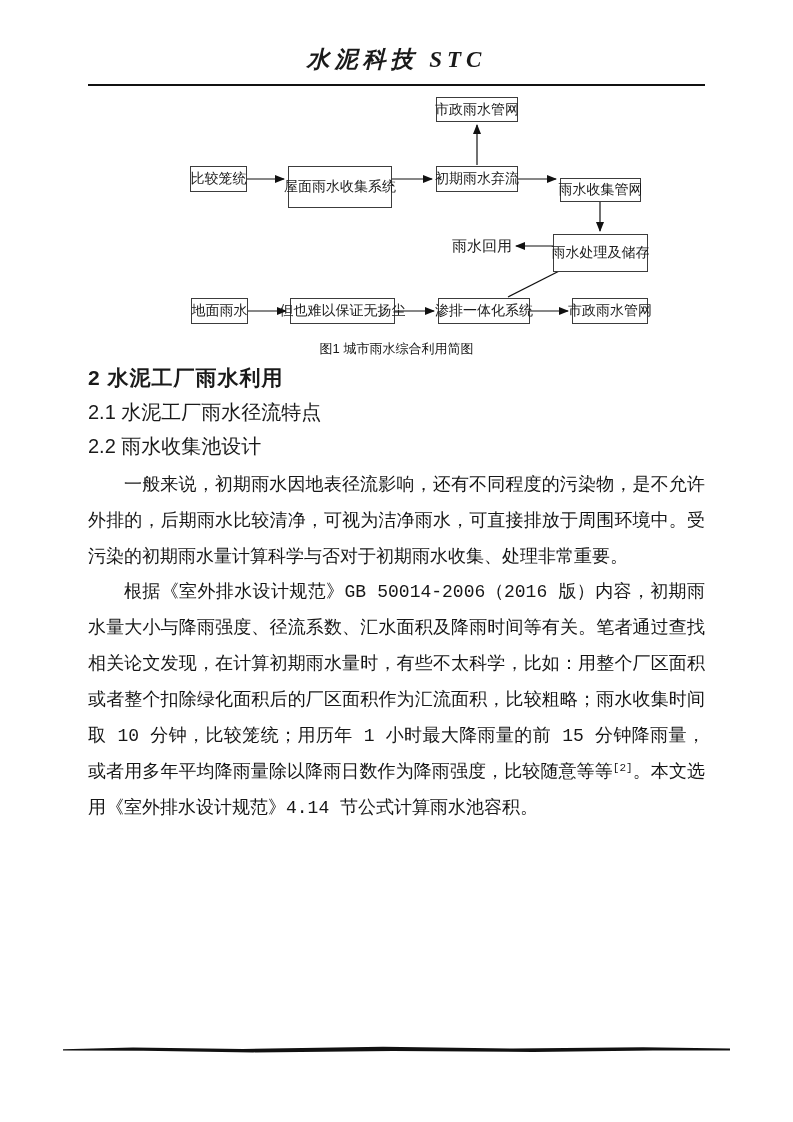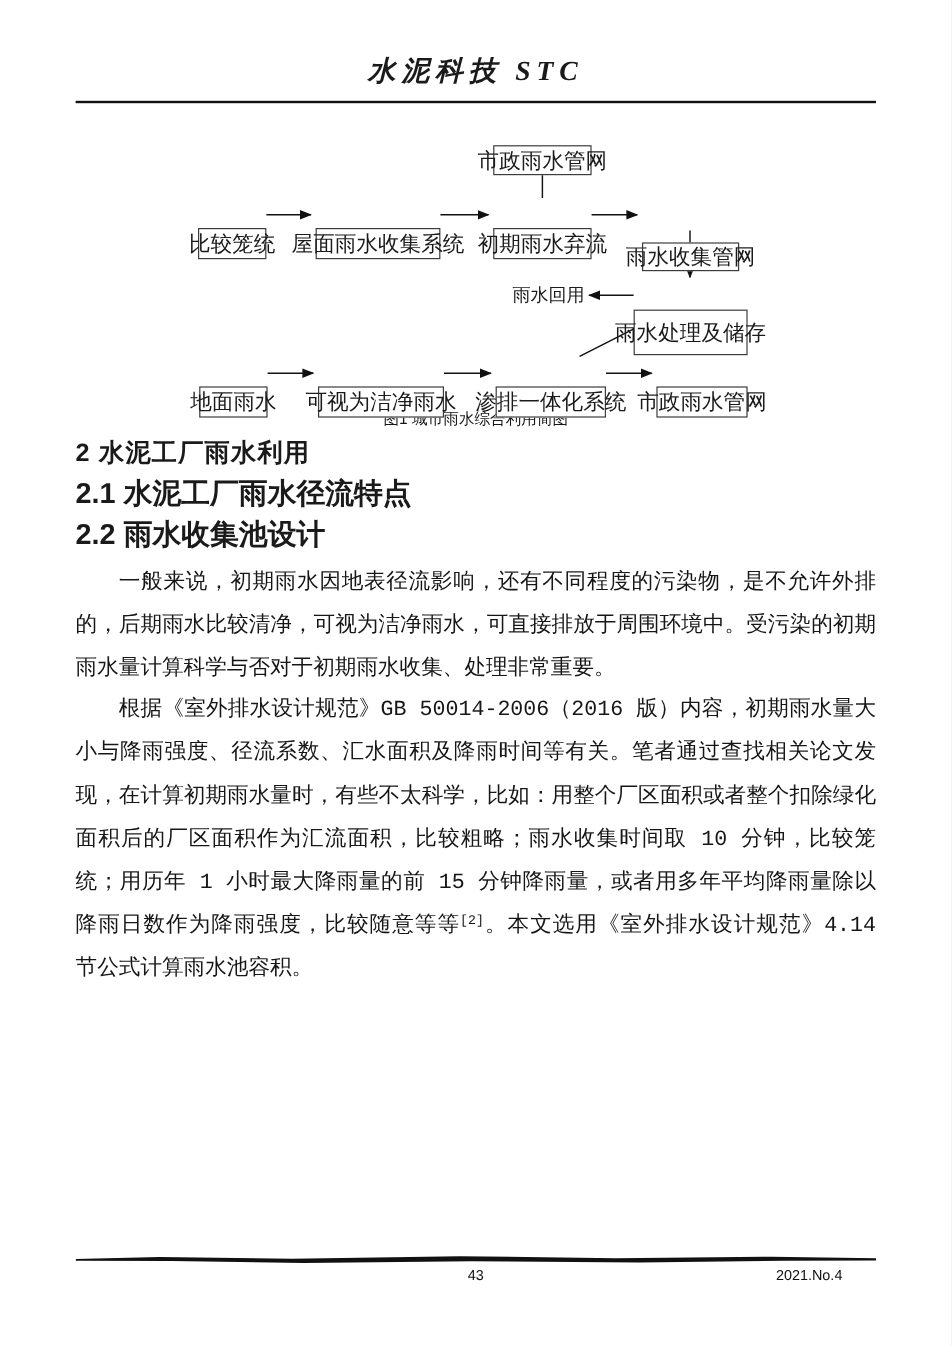--- a/index.html
+++ b/index.html
@@ -2,21 +2,21 @@
 <html><head>
 <meta charset="utf-8">
 <style>
   html,body { margin:0; padding:0; background:#e8e8e8; }
   .page {
     position:relative;
     width:793px; height:1122px;
     margin:0 auto;
     background:#ffffff;
     box-sizing:border-box;
-    padding:0 63px;
+    padding:0 88px;
     color:#1a1a1a;
     font-family:"Liberation Serif", serif;
     overflow:hidden;
   }
   
   .journal-title {
     margin-top:44px;
     text-align:center;
     font-size:23px;
     font-weight:bold;
@@ -28,24 +28,23 @@
 
   
   .figure { position:relative; height:246px; margin-top:8px; }
   .fc-arrows { position:absolute; left:0; top:0; width:667px; height:246px; }
   .fc-box {
     position:absolute;
     box-sizing:border-box;
     border:1px solid #3c3c3c;
     background:#fff;
     display:flex; align-items:center; justify-content:center;
-    font-size:18px; color:#1a1a1a;
+    font-size:14px; color:#1a1a1a;
     font-family:"Liberation Serif", serif;
     white-space:nowrap;
-    margin-top:24px;
   }
   .fc-label {
     position:absolute;
     font-size:15px; color:#1a1a1a;
     font-family:"Liberation Serif", serif;
     white-space:nowrap;
   }
   .fig-caption {
     text-align:center;
     font-size:13px; line-height:18px; height:18px;
@@ -55,21 +54,21 @@
 
   
   .h2 {
     margin:4px 0 0 0;
     font-size:21px; line-height:32px; font-weight:bold;
     font-family:"Liberation Sans", sans-serif;
     letter-spacing:1px;
   }
   .h3 {
     margin:4px 0 0 0;
-    font-size:24px; line-height:28px; font-weight:bold;
+    font-size:20px; line-height:28px; font-weight:normal;
     font-family:"Liberation Sans", sans-serif;
   }
   .h3.tight { margin-top:6px; }
   .body-text {
     margin:6px 0 0 0;
     font-size:18px; line-height:36px;
     text-align:justify; text-justify:inter-ideograph;
     text-indent:2em;
     color:#161616;
   }
@@ -115,27 +114,27 @@
         <line x1="465" y1="152" x2="428" y2="152" marker-end="url(#ah)"></line>
         <line x1="420" y1="203" x2="489" y2="168" marker-end="url(#ah)"></line>
         <line x1="160" y1="217" x2="198" y2="217" marker-end="url(#ah)"></line>
         <line x1="307" y1="217" x2="346" y2="217" marker-end="url(#ah)"></line>
         <line x1="442" y1="217" x2="480" y2="217" marker-end="url(#ah)"></line>
       </g>
     </svg>
 
     <div class="fc-box" style="left:348px;top:3px;width:82px;height:25px;">市政雨水管网</div>
     <div class="fc-box" style="left:102px;top:72px;width:57px;height:26px;">比较笼统</div>
-    <div class="fc-box" style="left:200px;top:72px;width:104px;height:26px;">屋面雨水收集系统</div>
+    <div class="fc-box" style="left:200px;top:72px;width:104px;height:42px;">屋面雨水收集系统</div>
     <div class="fc-box" style="left:348px;top:72px;width:82px;height:26px;">初期雨水弃流</div>
     <div class="fc-box" style="left:472px;top:84px;width:81px;height:24px;">雨水收集管网</div>
     <div class="fc-label" style="left:364px;top:143px;">雨水回用</div>
     <div class="fc-box" style="left:465px;top:140px;width:95px;height:38px;">雨水处理及储存</div>
     <div class="fc-box" style="left:103px;top:204px;width:57px;height:26px;">地面雨水</div>
-    <div class="fc-box" style="left:202px;top:204px;width:105px;height:26px;">可视为洁净雨水</div>
+    <div class="fc-box" style="left:202px;top:204px;width:105px;height:26px;">但也难以保证无扬尘</div>
     <div class="fc-box" style="left:350px;top:204px;width:92px;height:26px;">渗排一体化系统</div>
     <div class="fc-box" style="left:484px;top:204px;width:76px;height:26px;">市政雨水管网</div>
   </div>
 
   <div class="fig-caption">图1 城市雨水综合利用简图</div>
 
   <div class="h2">2  水泥工厂雨水利用</div>
 
   <div class="h3">2.1 水泥工厂雨水径流特点</div>
 
@@ -144,19 +143,15 @@
 
   <p class="body-text">一般来说，初期雨水因地表径流影响，还有不同程度的污染物，是不允许外排的，后期雨水比较清净，可视为洁净雨水，可直接排放于周围环境中。受污染的初期雨水量计算科学与否对于初期雨水收集、处理非常重要。</p>
 
   <p class="body-text cont"><span>根据《室外排水设计规范》GB 50014-2006（2016 版）内容，初期雨水量大小与降雨强度、径流系数、汇水面积及降雨时间等有关。笔者通过查找相关论文发现，在计算初期雨水量时，有些不太科学，比如：用整个厂区面积或者整个扣除绿化面积后的厂区面积作为汇流面积，比较粗略；雨水收集时间取 10 分钟，比较笼统；用历年 1 小时最大降雨量的前 15 分钟降雨量，或者用多年平均降雨量除以降雨日数作为降雨强度，比较随意等等</span><sup class="ref">[2]</sup><span>。本文选用《室外排水设计规范》4.14 节公式计算雨水池容积。</span></p>
 
 
   <div class="footer">
     <svg class="footer-rule-svg" viewBox="0 0 667 7" preserveAspectRatio="none">
       <polygon fill="#111" points="0,3.2 70,1.6 180,3.0 320,0.8 450,2.6 580,1.2 667,2.6 667,4.4 590,4.6 470,6.0 330,5.0 190,6.4 80,4.8 0,4.6"></polygon>
     </svg>
-    <div class="footer-row">
-      <span class="page-number">43</span>
-      <span class="issue-number">2021.No.4</span>
-    </div>
   </div>
 
 </div>
 
 </body></html>

